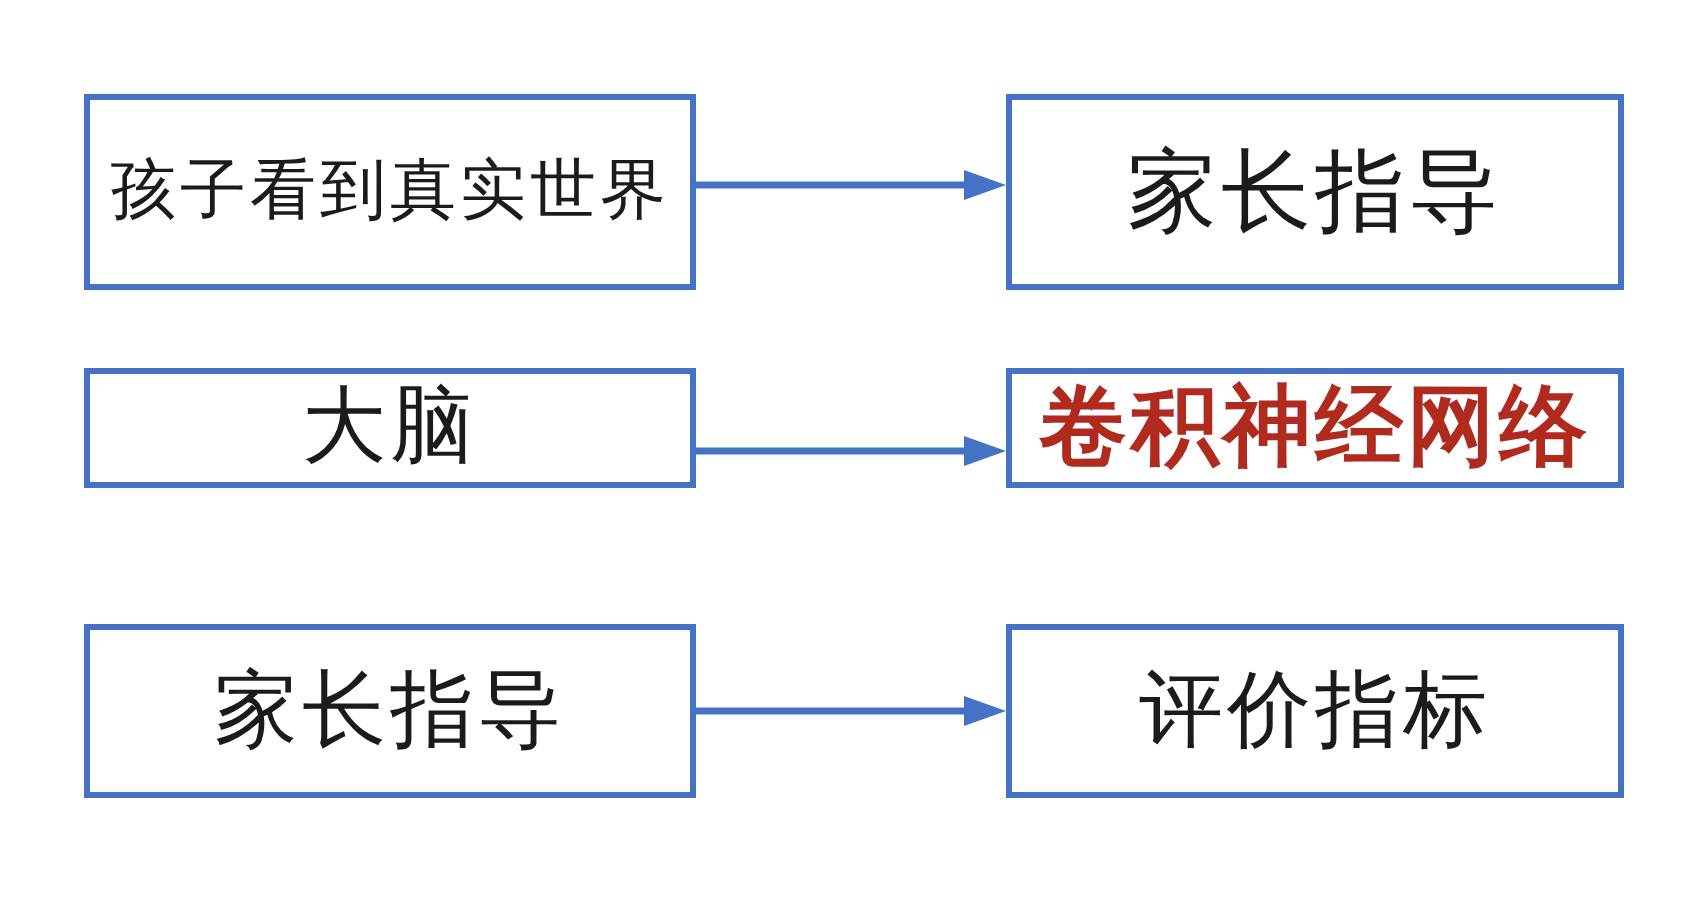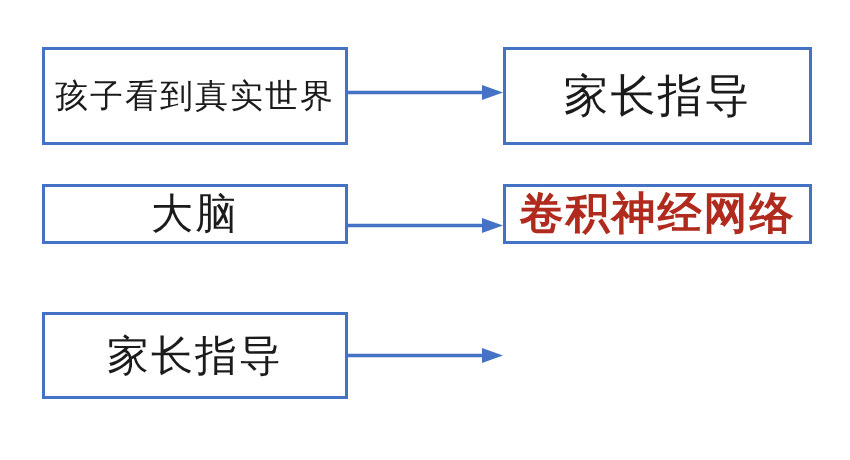--- a/index.html
+++ b/index.html
@@ -85,14 +85,17 @@
     <span class="label highlight">卷积神经网络</span>
   </div>
 
   <div class="flow-box col-left row3">
     <span class="label fs-medium">家长指导</span>
   </div>
   <svg class="arrow a3" viewBox="0 0 157 21">
     <line x1="0" y1="10.5" x2="138" y2="10.5" stroke-width="3.5" stroke="#4472C4"></line>
     <polygon points="135,3 156,10.5 135,18" fill="#4472C4"></polygon>
   </svg>
+  <div class="flow-box col-right row3">
+    <span class="label fs-medium2">评价指标</span>
+  </div>
 
 </div>
 
 </body></html>

